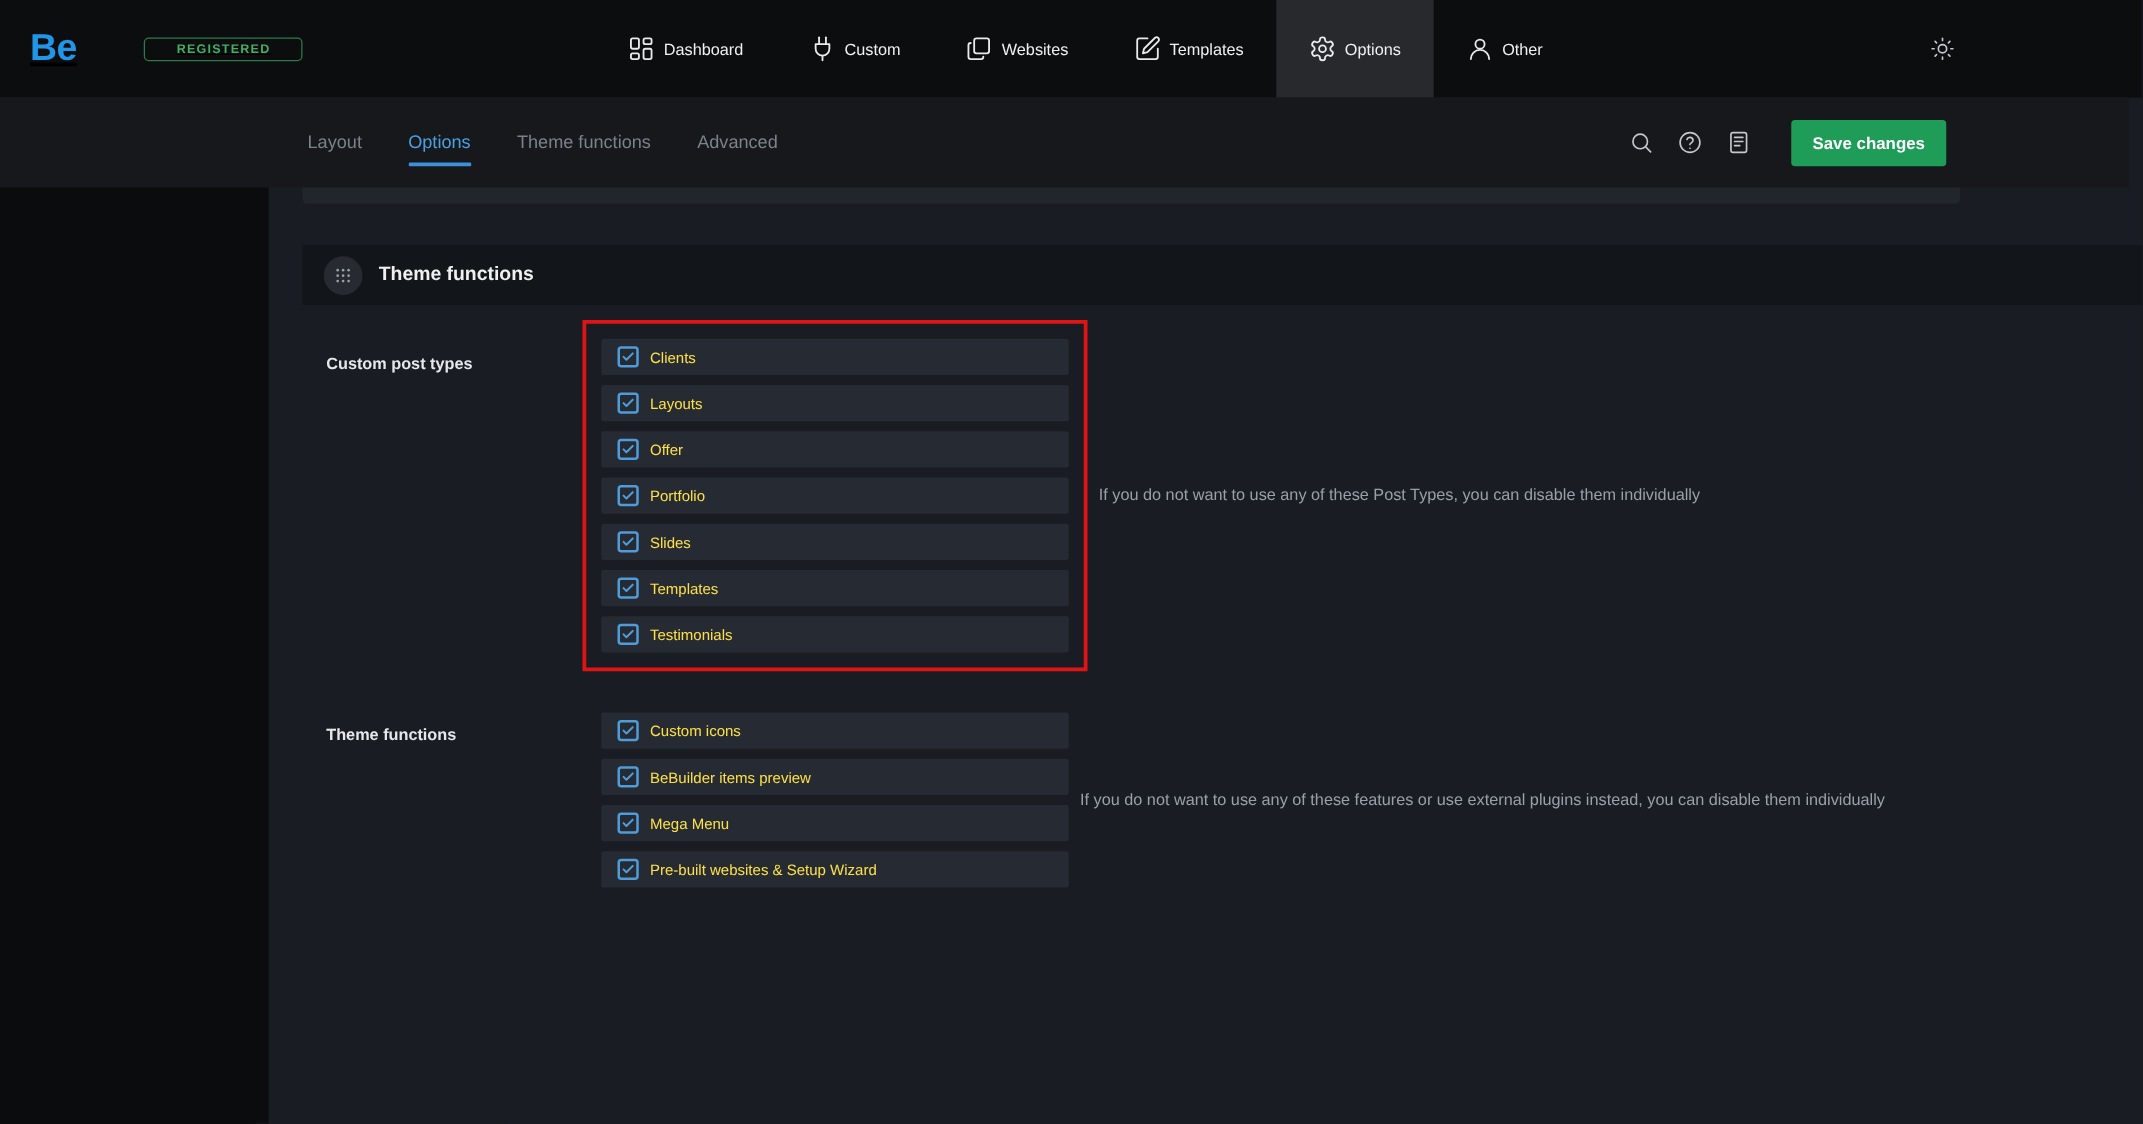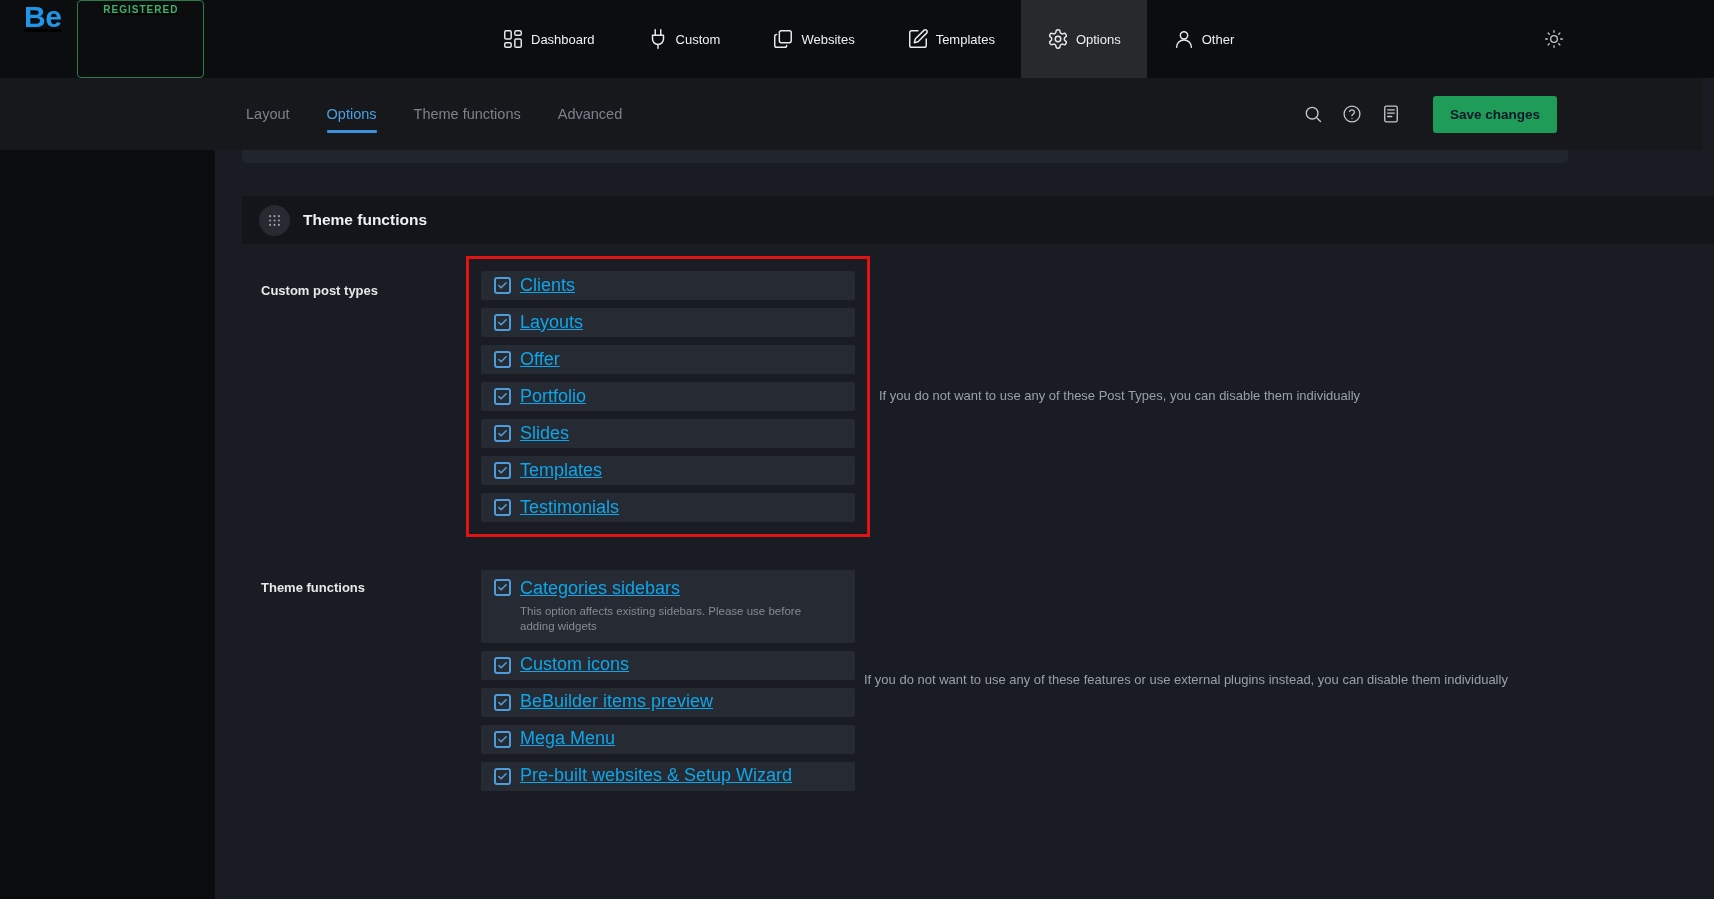--- a/index.html
+++ b/index.html
@@ -1,40 +1,40 @@
 <!DOCTYPE html>
 <html><head>
 <meta charset="utf-8">
 <style>
   html,body{margin:0;padding:0;background:#191d23;}
   body{font-family:"Liberation Sans",sans-serif;}
   .screen{position:relative;width:1714px;height:899px;overflow:hidden;background:#191d23;}
 
   
   .topbar{position:absolute;top:0;left:0;right:0;height:78px;background:#0c0d0f;}
-  .topbar-left{position:absolute;left:24px;top:0;height:78px;display:flex;gap:16px;text-decoration:underline;}
+  .topbar-left{position:absolute;left:24px;top:0;height:78px;display:flex;align-items:center;gap:54px;text-decoration:underline;}
   .logo{color:#2196e8;font-size:30px;font-weight:800;letter-spacing:-0.5px;cursor:pointer;}
   .badge{border:1px solid #2d7a4a;color:#43ae66;font-size:10px;font-weight:600;letter-spacing:1px;
          padding:3px 25px;border-radius:4px;}
   .topnav{position:absolute;left:476px;top:0;height:78px;display:flex;}
   .nav-item{display:flex;flex-direction:row;align-items:center;justify-content:center;gap:7px;
             padding:0 26px;color:#eef0f2;font-size:13px;cursor:pointer;}
   .nav-item.active{background:#28292c;}
   .nav-icon{color:#e8eaec;line-height:0;}
   .topbar-right{position:absolute;right:150px;top:0;height:78px;display:flex;align-items:center;color:#cfd3d7;}
 
   
   .tabsbar{position:absolute;top:78px;left:0;right:11px;height:72px;background:#16181c;}
   .tabs{position:absolute;left:246px;top:0;height:72px;display:flex;gap:37px;align-items:center;}
   .tab{position:relative;color:#7b828c;font-size:14.5px;cursor:pointer;padding:10px 0;}
   .tab.active{color:#4aa0e0;}
   .tab.active::after{content:"";position:absolute;left:0;right:0;bottom:-1px;height:3px;background:#3c8fd8;border-radius:1px;}
   .bar-right{position:absolute;right:146px;top:0;height:72px;display:flex;align-items:center;gap:19px;}
   .bar-icon{color:#c3c8cd;line-height:0;cursor:pointer;}
-  .save-btn{margin-left:13px;height:37px;padding:0 17px;background:#1e9c58;color:#0f172a;border:none;
+  .save-btn{margin-left:13px;height:37px;padding:0 17px;background:#1e9c58;color:#ffffff;border:none;
             border-radius:3px;font-size:13.5px;font-weight:600;font-family:"Liberation Sans",sans-serif;cursor:pointer;}
 
   
   .sidebar{position:absolute;left:0;top:150px;width:215px;bottom:0;background:#0b0c0e;}
   .prev-card{position:absolute;left:242px;top:150px;width:1326px;height:13px;background:#21252c;border-radius:0 0 4px 4px;}
 
   .section-head{position:absolute;left:242px;right:0;top:196px;height:48px;background:#121519;
                 display:flex;align-items:center;gap:13px;padding-left:17px;box-sizing:border-box;}
   .section-circle{width:31px;height:31px;border-radius:50%;background:#272b31;display:flex;align-items:center;
                   justify-content:center;color:#99a0a8;flex-shrink:0;}
@@ -52,21 +52,21 @@
   .check-list{width:374px;}
   .group.annotated .check-list{border:3px solid #e01414;padding:12px;}
   .group:not(.annotated) .check-list{margin-left:15px;}
   .check-row{background:#262b33;border-radius:2px;min-height:29px;display:flex;align-items:center;gap:9px;
              padding:0 12px 0 13px;margin-bottom:8px;box-sizing:border-box;cursor:pointer;}
   .check-row:last-child{margin-bottom:0;}
   .check-row.has-desc{align-items:flex-start;padding-top:8px;padding-bottom:8px;}
   .check-row.has-desc .checkbox{margin-top:1px;}
   .checkbox{width:13px;height:13px;border:2px solid #4f9cda;border-radius:3px;display:flex;align-items:center;
             justify-content:center;flex-shrink:0;color:#4f9cda;cursor:pointer;}
-  .row-label{font-size:18px;color:#0ea5e9;line-height:1.2;text-decoration:underline;}
+  .row-label{font-size:12px;color:#fde047;line-height:1.2;}
   .row-desc{display:block;color:#858b93;font-size:11.5px;line-height:1.35;margin-top:4px;max-width:300px;}
   .group-helper{flex:1;align-self:center;padding-left:9px;padding-right:60px;color:#99a0a8;font-size:13px;line-height:1.45;}
 
   .i{width:22px;height:22px;}
   .i20{width:20px;height:20px;}
   .i14{width:15px;height:15px;}
   .ichk{width:11px;height:11px;}
 </style>
 </head>
 <body>
@@ -267,31 +267,20 @@
     </span>
   </div>
           </div>
     </div>
     <div class="group-helper">If you do not want to use any of these Post Types, you can disable them individually</div>
   </section>
       <section class="group">
     <div class="group-label">Theme functions</div>
     <div class="group-fields">
       <div class="check-list">
-            <div class="check-row has-desc">
-    <span class="checkbox">
-                <svg class="ichk" viewBox="0 0 24 24" fill="none" stroke="currentColor" stroke-width="3.5" stroke-linecap="round" stroke-linejoin="round">
-                  <path d="M20 6 9 17l-5-5"></path>
-                </svg>
-              </span>
-    <span class="row-texts">
-      <span class="row-label">Categories sidebars</span>
-      <span class="row-desc">This option affects existing sidebars. Please use before adding widgets</span>
-    </span>
-  </div>
             <div class="check-row">
     <span class="checkbox">
                 <svg class="ichk" viewBox="0 0 24 24" fill="none" stroke="currentColor" stroke-width="3.5" stroke-linecap="round" stroke-linejoin="round">
                   <path d="M20 6 9 17l-5-5"></path>
                 </svg>
               </span>
     <span class="row-texts">
       <span class="row-label">Custom icons</span>
       
     </span>

